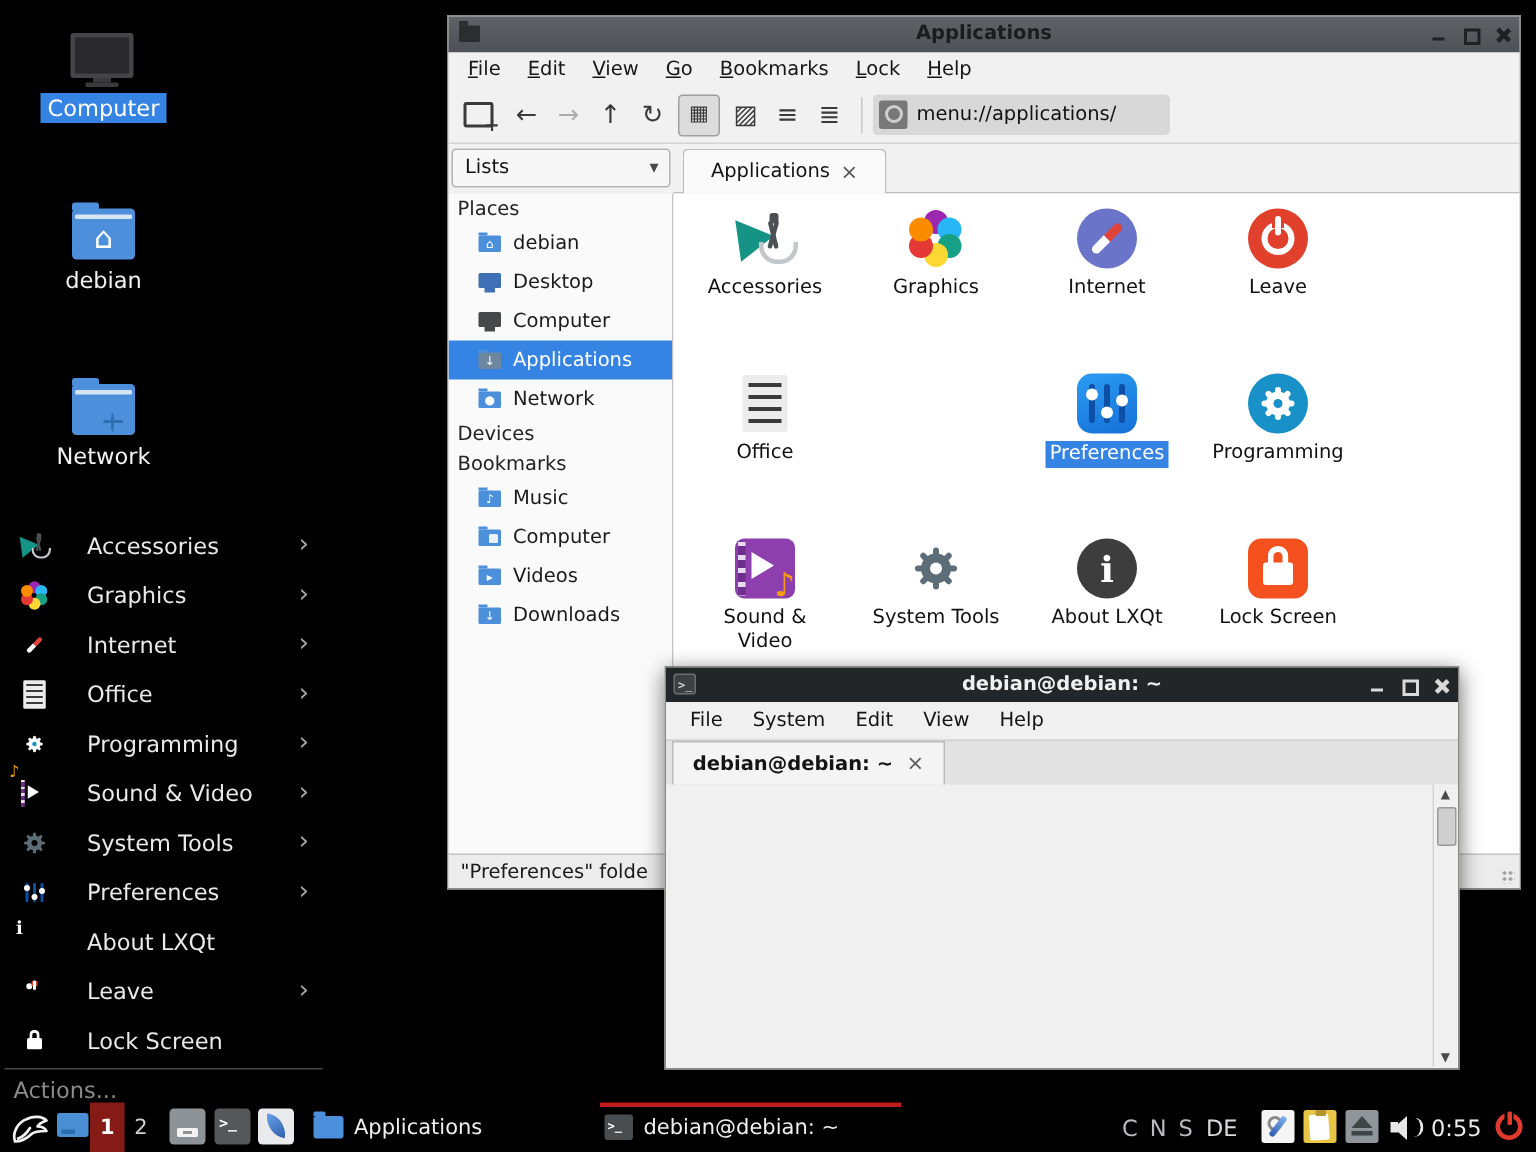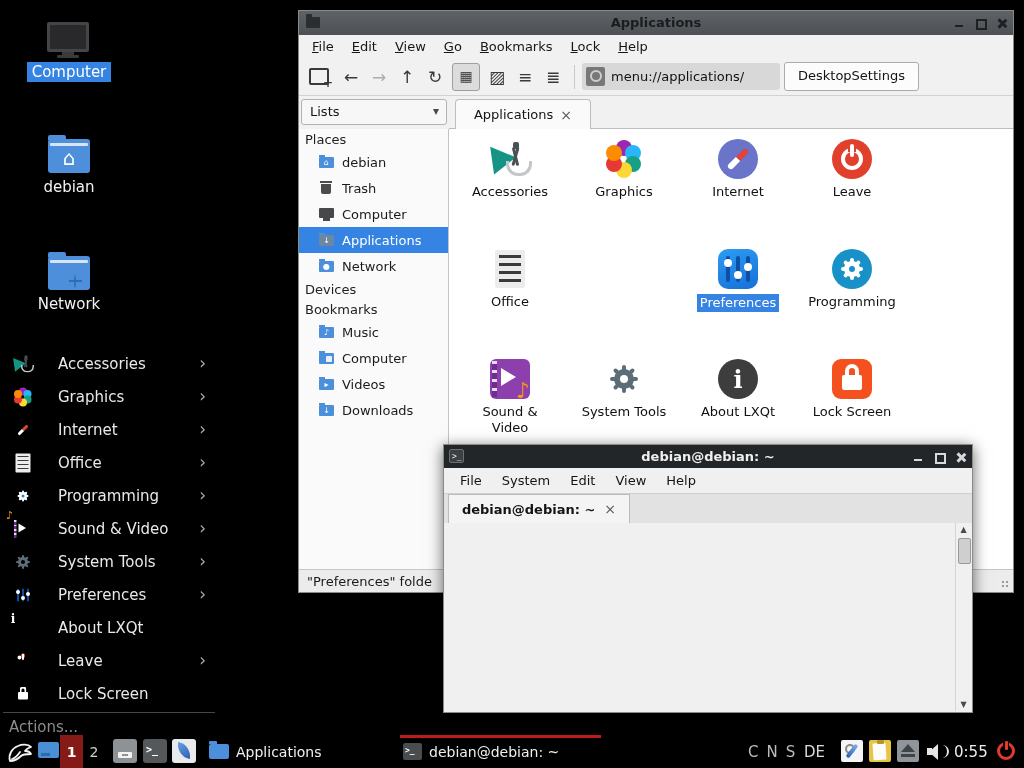--- a/index.html
+++ b/index.html
@@ -369,21 +369,20 @@
       <span class="tbtn">↻</span>
       <span class="tb-grid">▦</span>
       <span class="tbtn">▨</span>
       <span class="tbtn">≡</span>
       <span class="tbtn">≣</span>
       <span class="tsep"></span>
       <span class="addr">
         <span class="aicon"></span>
         <span class="atext">menu://applications/</span>
       </span>
-      <span class="btn-ds">DesktopSettings</span>
     </div>
     <div class="fm-subrow">
       <span class="combo">
         <span class="ctext">Lists</span>
         <span class="carr">▾</span>
       </span>
       <span class="tabline"></span>
       <span class="fm-tab">
         <span class="ttext">Applications</span>
         <span class="tclose">×</span>
@@ -394,23 +393,23 @@
       <div class="srow">
           <span class="sic">
             <span class="sfolder">
               <span class="g">⌂</span>
             </span>
           </span>
           <span class="slabel">debian</span>
         </div>
       <div class="srow">
           <span class="sic">
-            <span class="strash"></span>
-          </span>
-          <span class="slabel">Trash</span>
+            <span class="smon"></span>
+          </span>
+          <span class="slabel">Desktop</span>
         </div>
       <div class="srow">
           <span class="sic">
             <span class="smon dark"></span>
           </span>
           <span class="slabel">Computer</span>
         </div>
       <div class="srow sel">
           <span class="sic">
             <span class="sfolder" style="background:#6d87a0;">

